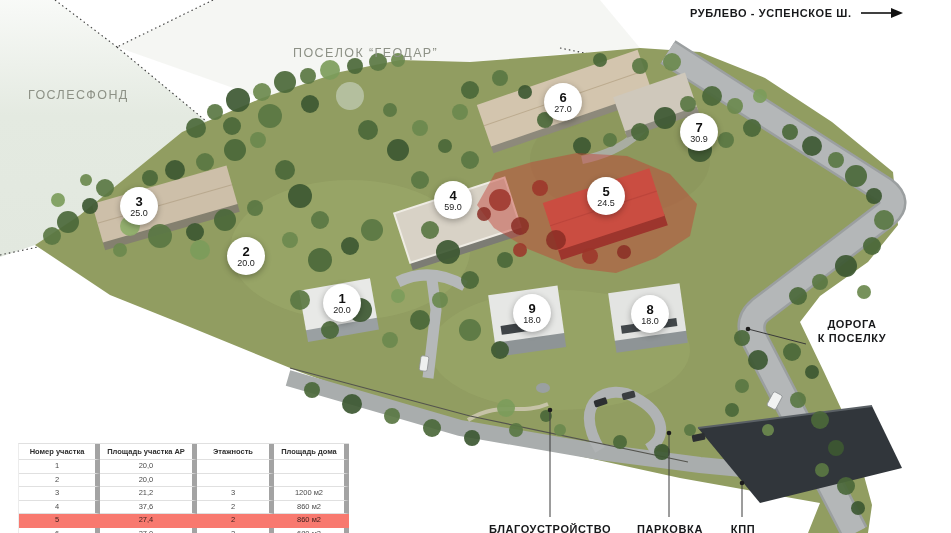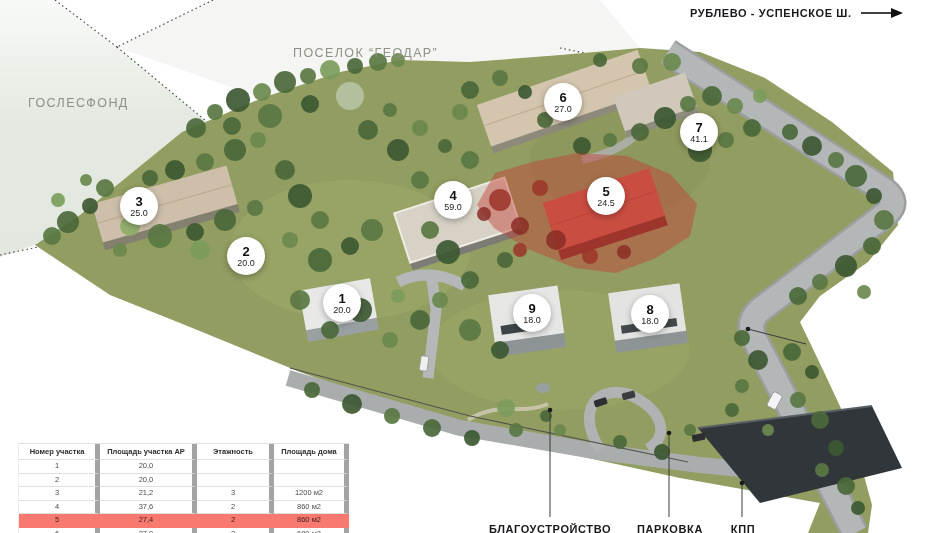--- a/index.html
+++ b/index.html
@@ -279,22 +279,26 @@
   <div class="lbl lbl-gray" style="left:293px;top:46px;">ПОСЕЛОК “ГЕОДАР”</div>
 
   <div class="lbl hwy" style="left:690px;top:7px;">
     <span class="lbl-bold">РУБЛЕВО - УСПЕНСКОЕ Ш.</span>
     <svg width="42" height="12" viewBox="0 0 42 12">
       <line x1="0" y1="6" x2="30" y2="6" stroke="#111" stroke-width="1.6"></line>
       <polygon points="30,1 42,6 30,11" fill="#111"></polygon>
     </svg>
   </div>
 
-  <div class="lbl lbl-gray" style="left:28px;top:96px;">ГОСЛЕСФОНД</div>
-
+  <div class="lbl lbl-gray" style="left:28px;top:88px;">ГОСЛЕСФОНД</div>
+
+  <div class="lbl lbl-bold road-lbl" style="left:806px;top:318px;width:92px;">
+    <div>ДОРОГА</div>
+    <div>К ПОСЕЛКУ</div>
+  </div>
 
   <div class="lbl lbl-bold bottom-lbl" style="left:550px;top:523px;">БЛАГОУСТРОЙСТВО</div>
   <div class="lbl lbl-bold bottom-lbl" style="left:670px;top:523px;">ПАРКОВКА</div>
   <div class="lbl lbl-bold bottom-lbl" style="left:743px;top:523px;">КПП</div>
 
   <div class="marker" style="left:323px;top:284px;">
     <div class="m-num">1</div>
     <div class="m-val">20.0</div>
   </div>
   <div class="marker" style="left:227px;top:237px;">
@@ -312,21 +316,21 @@
   <div class="marker" style="left:587px;top:177px;">
     <div class="m-num">5</div>
     <div class="m-val">24.5</div>
   </div>
   <div class="marker" style="left:544px;top:83px;">
     <div class="m-num">6</div>
     <div class="m-val">27.0</div>
   </div>
   <div class="marker" style="left:680px;top:113px;">
     <div class="m-num">7</div>
-    <div class="m-val">41.1</div>
+    <div class="m-val">30.9</div>
   </div>
   <div class="marker" style="left:631px;top:295px;">
     <div class="m-num">8</div>
     <div class="m-val">18.0</div>
   </div>
   <div class="marker" style="left:513px;top:294px;">
     <div class="m-num">9</div>
     <div class="m-val">18.0</div>
   </div>
 

